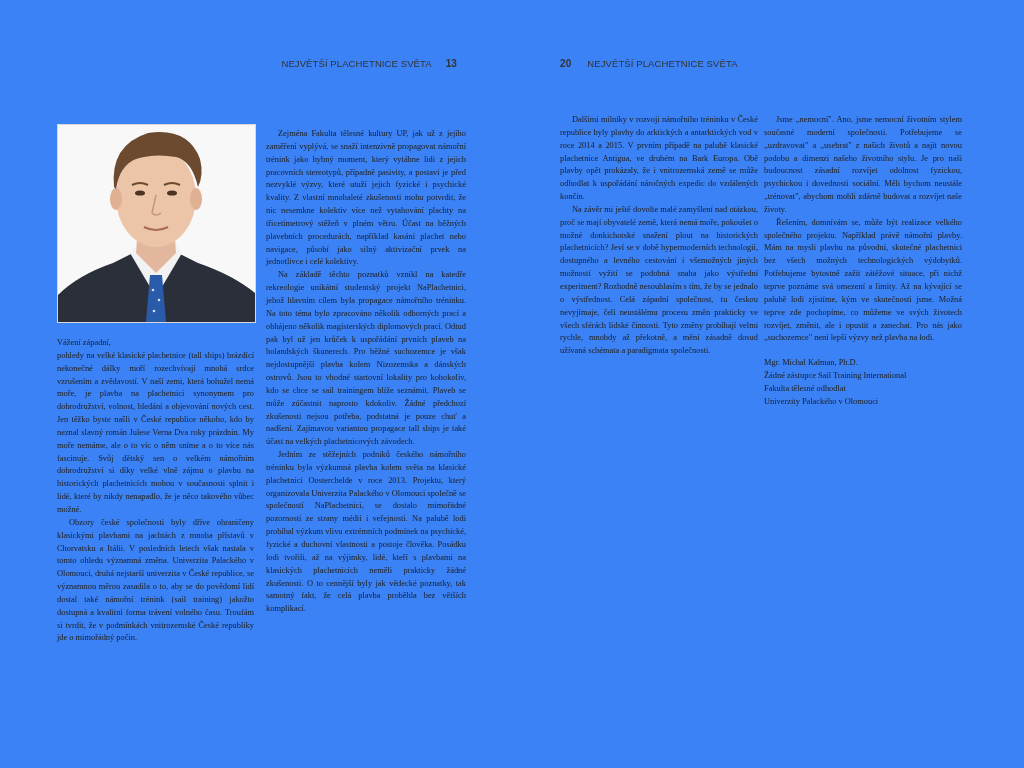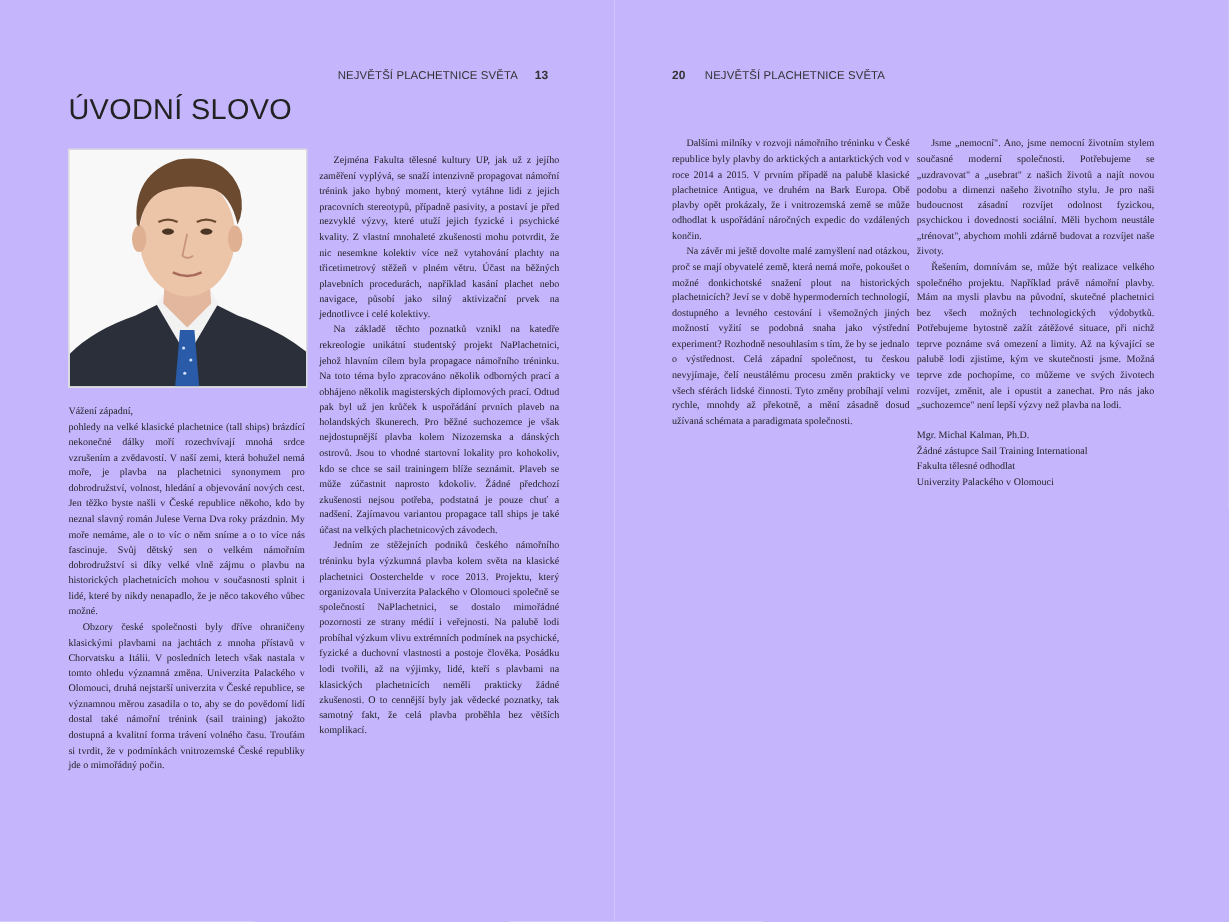--- a/index.html
+++ b/index.html
@@ -1,19 +1,19 @@
 <!DOCTYPE html>
 <html><head>
 <meta charset="utf-8">
 <style>
   html, body { margin:0; padding:0; }
   body { width:1024px; height:768px; background:#ffffff; position:relative; overflow:hidden;
          font-family:"Liberation Serif", serif; color:#1e1e1e; }
   .spread { position:absolute; left:0; top:0; width:1024px; height:768px; }
-  .page { position:absolute; top:0; height:768px; width:512px; background:#c4b5fd; }
+  .page { position:absolute; top:0; height:768px; width:512px; background:#3b82f6; }
   .page.left { left:0; }
   .page.right { left:512px; }
   .running-head { position:absolute; top:58px; font-family:"Liberation Sans", sans-serif;
                   font-size:9.5px; letter-spacing:0.1px; color:#333; white-space:nowrap; }
   .running-head .num { font-weight:bold; font-size:10px; }
   .left .running-head { right:55px; }
   .left .running-head .num { margin-left:14px; }
   .right .running-head { left:48px; }
   .right .running-head .num { margin-right:16px; }
   .title { position:absolute; left:57px; top:78px; font-family:"Liberation Sans", sans-serif;
@@ -34,21 +34,20 @@
 </head>
 <body>
 
 <div class="spread">
 
   <div class="page left">
     <div class="running-head">
       <span>NEJVĚTŠÍ PLACHETNICE SVĚTA</span><span class="num">13</span>
     </div>
 
-    <h1 class="title">ÚVODNÍ SLOVO</h1>
 
     <div class="photo">
       <svg width="197" height="197" viewBox="0 0 197 197">
         <rect width="197" height="197" fill="#f8f8f8"></rect>
 
         <path d="M0 197 L0 170 Q20 150 55 138 L75 128 L98 170 L120 128 L140 138 Q175 150 197 168 L197 197 Z" fill="#2b2f3a"></path>
 
         <path d="M72 128 L98 172 L124 128 L118 118 L80 118 Z" fill="#f2f2f2"></path>
 
         <path d="M92 150 L104 150 L108 197 L88 197 Z" fill="#2a5ba8"></path>

